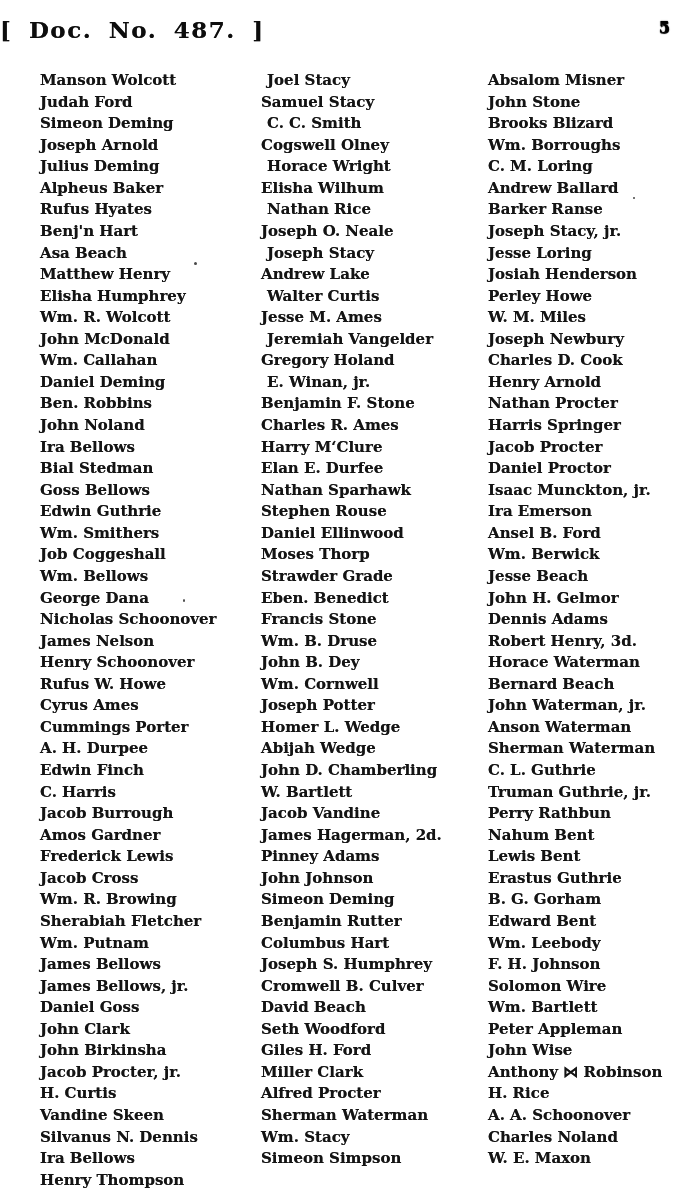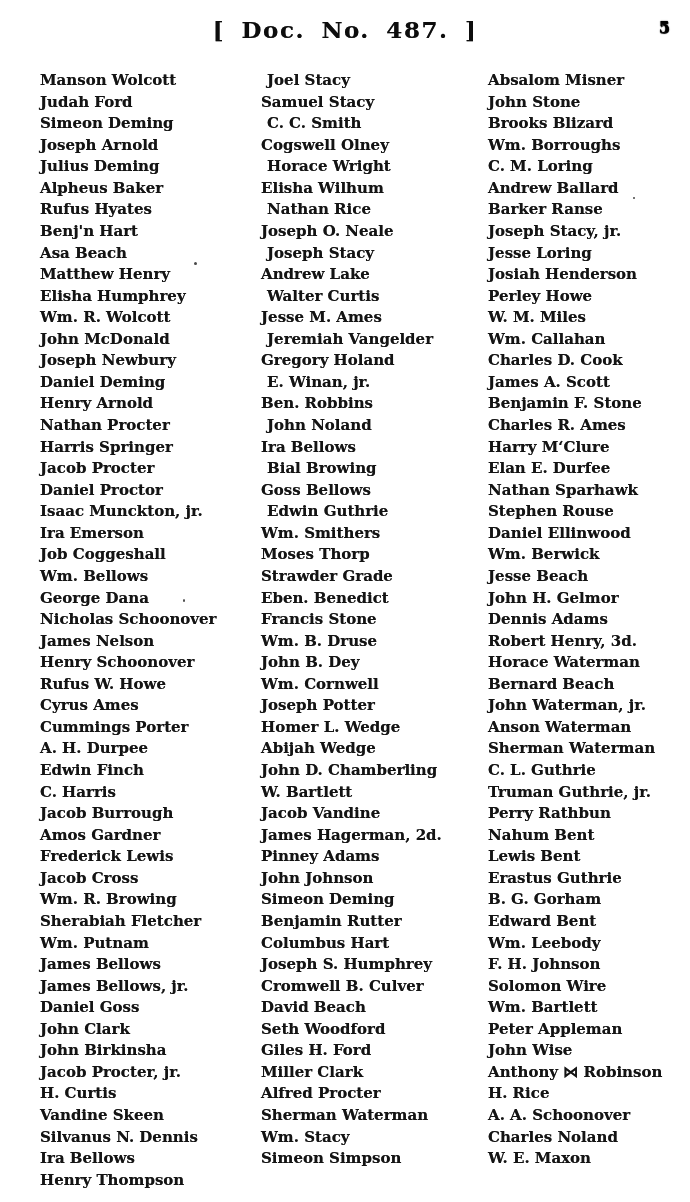--- a/index.html
+++ b/index.html
@@ -17,21 +17,21 @@
   }
   .page {
     position: absolute;
     inset: 0;
   }
   .doc-header {
     position: absolute;
     top: 16px;
     left: 0;
     width: 100%;
-    text-align: center;
+    text-align: left;
     font-size: 23px;
     font-weight: 700;
     letter-spacing: 1.5px;
     word-spacing: 7px;
     color: #0d0d0d;
     text-shadow: 0 0 0.5px rgba(0,0,0,0.55);
   }
   .page-number {
     position: absolute;
     top: 18px;
@@ -113,48 +113,48 @@
       <div class="cell col2">Andrew Lake</div>
       <div class="cell col3">Josiah Henderson</div>
       <div class="cell col1">Elisha Humphrey</div>
       <div class="cell col2">Walter Curtis</div>
       <div class="cell col3">Perley Howe</div>
       <div class="cell col1">Wm. R. Wolcott</div>
       <div class="cell col2">Jesse M. Ames</div>
       <div class="cell col3">W. M. Miles</div>
       <div class="cell col1">John McDonald</div>
       <div class="cell col2">Jeremiah Vangelder</div>
+      <div class="cell col3">Joseph Newbury</div>
       <div class="cell col1">Wm. Callahan</div>
-      <div class="cell col3">Joseph Newbury</div>
       <div class="cell col2">Gregory Holand</div>
       <div class="cell col3">Charles D. Cook</div>
       <div class="cell col1">Daniel Deming</div>
       <div class="cell col2">E. Winan, jr.</div>
-      <div class="cell col3">James A. Scott</div>
       <div class="cell col1">Henry Arnold</div>
       <div class="cell col2">Ben. Robbins</div>
       <div class="cell col3">Benjamin F. Stone</div>
       <div class="cell col1">Nathan Procter</div>
       <div class="cell col2">John Noland</div>
       <div class="cell col3">Charles R. Ames</div>
       <div class="cell col1">Harris Springer</div>
       <div class="cell col2">Ira Bellows</div>
       <div class="cell col3">Harry M‘Clure</div>
       <div class="cell col1">Jacob Procter</div>
-      <div class="cell col2">Bial Browing</div>
+      <div class="cell col2">Bial Stedman</div>
       <div class="cell col3">Elan E. Durfee</div>
       <div class="cell col1">Daniel Proctor</div>
       <div class="cell col2">Goss Bellows</div>
       <div class="cell col3">Nathan Sparhawk</div>
       <div class="cell col1">Isaac Munckton, jr.</div>
       <div class="cell col2">Edwin Guthrie</div>
       <div class="cell col3">Stephen Rouse</div>
       <div class="cell col1">Ira Emerson</div>
       <div class="cell col2">Wm. Smithers</div>
       <div class="cell col3">Daniel Ellinwood</div>
+      <div class="cell col1">Ansel B. Ford</div>
       <div class="cell col2">Job Coggeshall</div>
       <div class="cell col3">Moses Thorp</div>
       <div class="cell col1">Wm. Berwick</div>
       <div class="cell col2">Wm. Bellows</div>
       <div class="cell col3">Strawder Grade</div>
       <div class="cell col1">Jesse Beach</div>
       <div class="cell col2">George Dana</div>
       <div class="cell col3">Eben. Benedict</div>
       <div class="cell col1">John H. Gelmor</div>
       <div class="cell col2">Nicholas Schoonover</div>

